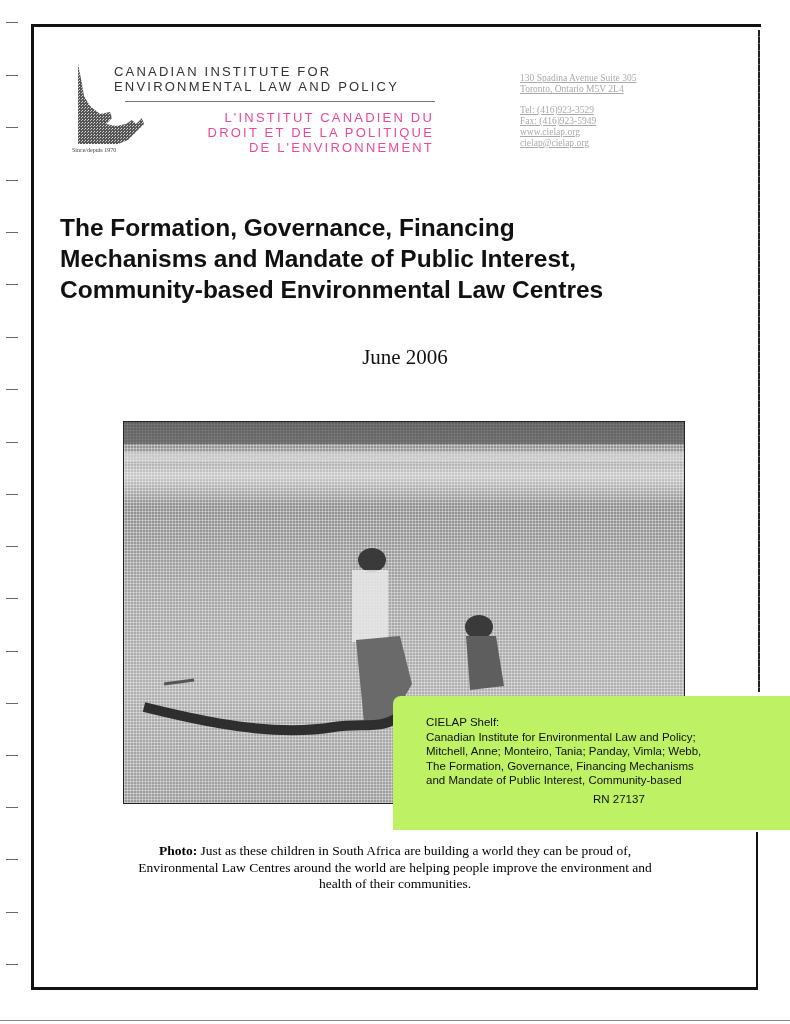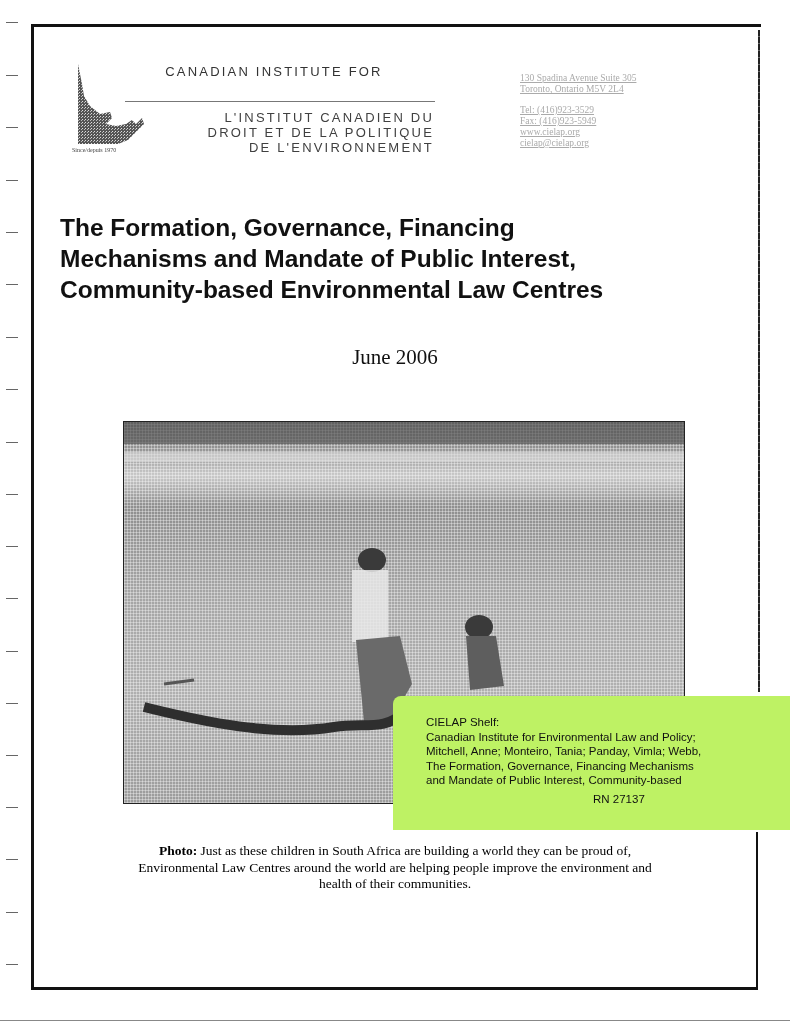--- a/index.html
+++ b/index.html
@@ -14,33 +14,33 @@
       background-image: repeating-linear-gradient(180deg, #222 0 6px, #666 6px 7px); }
     .frame-right-b { position: absolute; left: 756px; top: 832px; width: 2px; height: 158px; background: #111; }
     .frame-bottom { position: absolute; left: 31px; top: 987px; width: 727px; height: 3px; background: #111; }
     .scan-line { position: absolute; left: 0; top: 1020px; width: 790px; height: 1px; background: #888; }
     .tick { position: absolute; left: 6px; height: 1px; background: #666; width: 12px; }
 
     .logo { position: absolute; left: 76px; top: 62px; width: 72px; height: 84px; }
     .logo-caption { position: absolute; left: 72px; top: 147px; font-size: 6px; color: #444;
       font-family: "Liberation Serif", serif; letter-spacing: 0; }
 
-    .org-en { position: absolute; left: 114px; top: 64px; width: 320px; text-align: center;
+    .org-en { position: absolute; left: 114px; top: 64px; width: 320px; text-align: left;
       font-family: "Liberation Sans", sans-serif; font-size: 13px; letter-spacing: 2.2px; color: #333; line-height: 15px; }
     .org-rule { position: absolute; left: 125px; top: 101px; width: 310px; height: 1px; background: #777; }
     .org-fr { position: absolute; left: 114px; top: 110px; width: 320px; text-align: right;
-      font-family: "Liberation Sans", sans-serif; font-size: 13px; letter-spacing: 2.2px; color: #404040; line-height: 15px; }
+      font-family: "Liberation Sans", sans-serif; font-size: 13px; letter-spacing: 2.2px; color: #ec4899; line-height: 15px; }
 
     .contact { position: absolute; left: 520px; top: 73px; font-size: 9.5px; color: #aaa; line-height: 11px;
       font-family: "Liberation Serif", serif; text-decoration: underline; }
     .contact .gap { height: 10px; }
 
     .title { position: absolute; left: 60px; top: 212px; width: 670px; 
       font-family: Liberation Sans, sans-serif; font-weight: bold; font-size: 24.5px; line-height: 31px; color: #111; }
-    .date { position: absolute; left: 60px; top: 345px; width: 670px; text-align: center;
+    .date { position: absolute; left: 70px; top: 345px; width: 670px; text-align: center;
       font-family: "Liberation Serif", serif; font-size: 21px; color: #111; }
 
     .photo { position: absolute; left: 123px; top: 421px; width: 562px; height: 383px;
       border: 1px solid #222; box-sizing: border-box; overflow: hidden;
       background:
         repeating-linear-gradient(0deg, rgba(255,255,255,0.35) 0 1px, transparent 1px 3px),
         repeating-linear-gradient(90deg, rgba(255,255,255,0.35) 0 1px, transparent 1px 3px),
         linear-gradient(180deg, #6e6e6e 0%, #9a9a9a 8%, #c9c9c9 14%, #8f8f8f 22%, #a5a5a5 45%, #b0b0b0 70%, #9c9c9c 100%);
     }
     .photo svg { position: absolute; left: 0; top: 0; }
@@ -97,20 +97,21 @@
         <rect x="2" y="1" width="1" height="1" fill="#bbb"></rect>
       </pattern>
     </defs>
     <path d="M2 2 L4 12 L6 22 L8 34 L14 44 L24 52 L34 50 L36 56 L30 62 L40 64 L50 62 L56 58 L60 62 L66 56 L68 62 L60 70 L52 78 L42 82 L2 82 Z" fill="url(#stip)"></path>
   </svg>
 </div>
 <div class="logo-caption">Since/depuis 1970</div>
 
 <div class="org-en">
   <div>CANADIAN INSTITUTE FOR</div>
+  <div>ENVIRONMENTAL LAW AND POLICY</div>
 </div>
 <div class="org-rule"></div>
 <div class="org-fr">
   <div>L'INSTITUT CANADIEN DU</div>
   <div>DROIT ET DE LA POLITIQUE</div>
   <div>DE L'ENVIRONNEMENT</div>
 </div>
 
 <div class="contact">
   <div>130 Spadina Avenue Suite 305</div>

